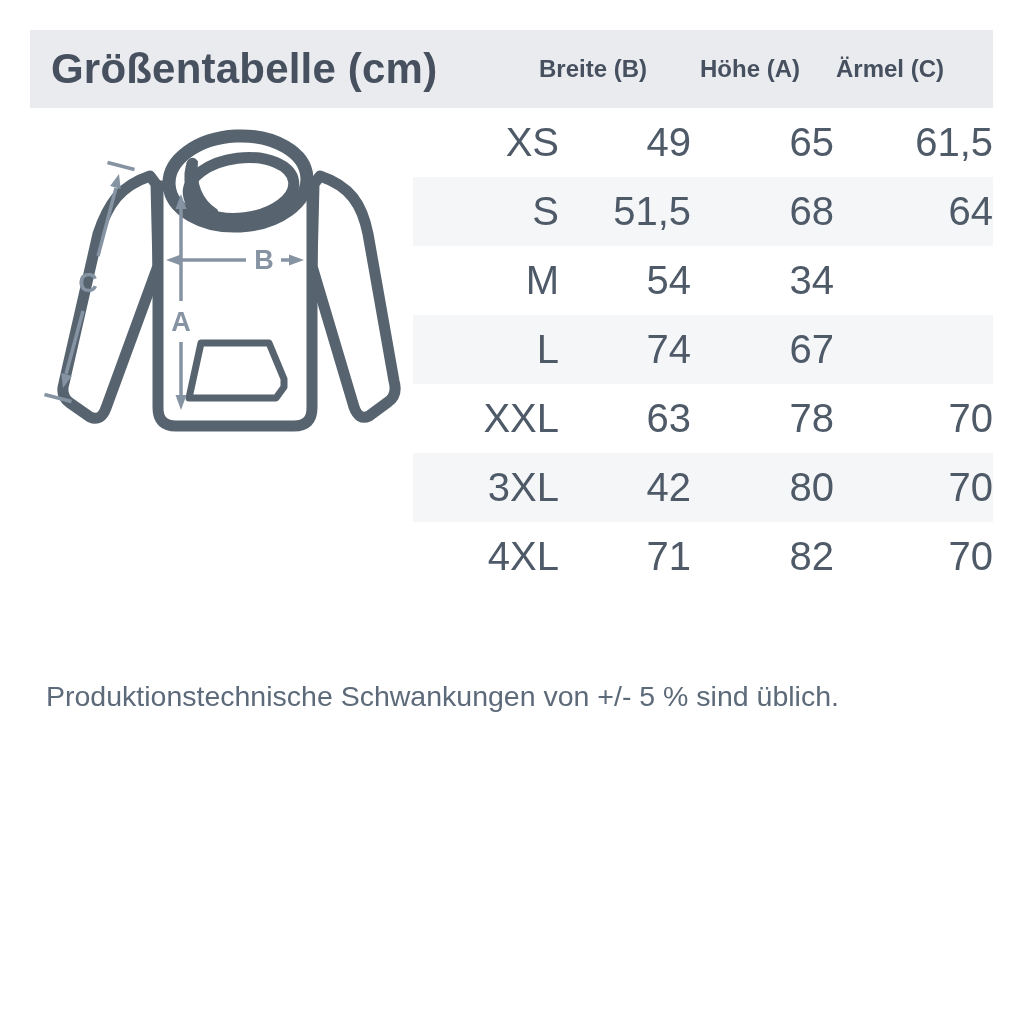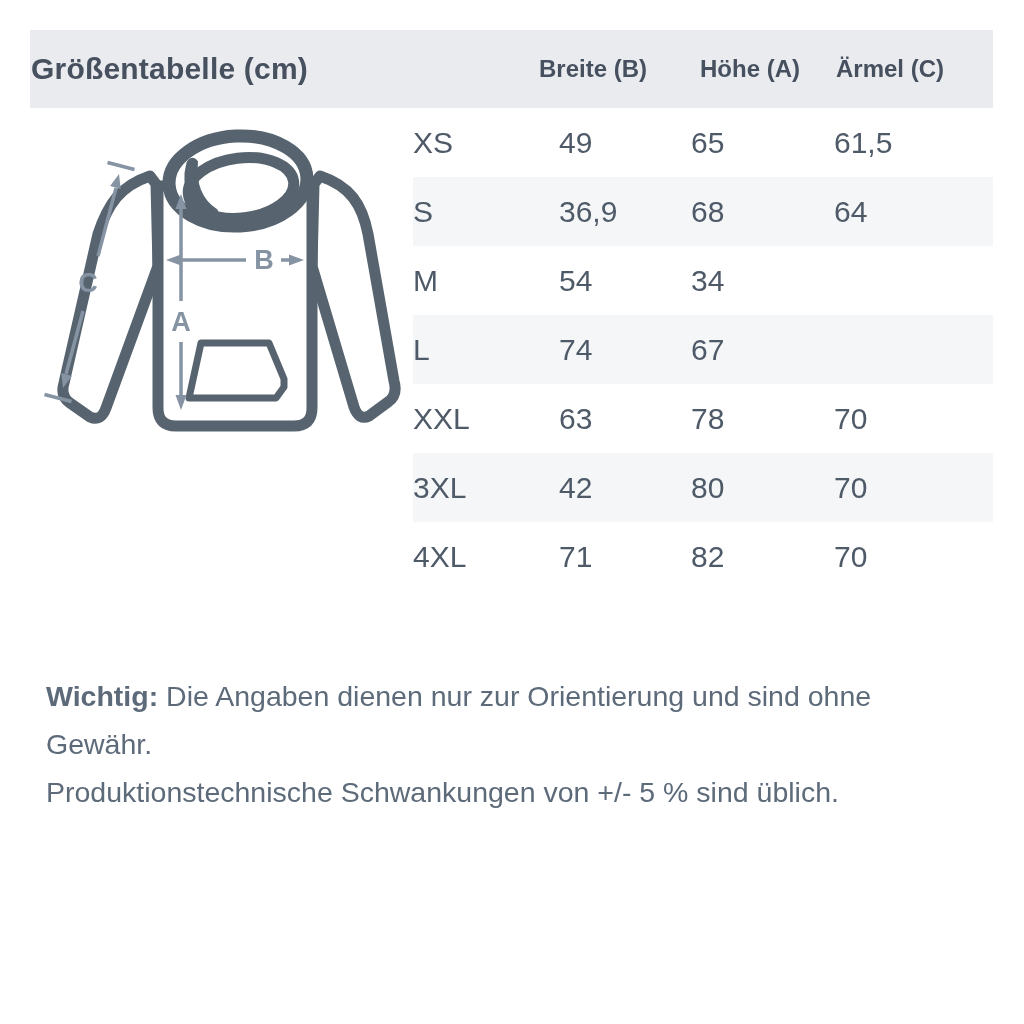--- a/index.html
+++ b/index.html
@@ -18,37 +18,37 @@
 
   .canvas{position:absolute;left:0;top:0;width:1024px;height:1024px;background:var(--page_bg);}
 
   
   .header-bar{
     position:absolute;left:30px;top:30px;width:963px;height:78px;
     background:var(--header_bg);
     display:flex;align-items:center;
   }
   .header-title{
-    font-size:30px;font-weight:bold;color:var(--text_dark);
-    padding-left:1px;letter-spacing:0.2px;
+    font-size:42px;font-weight:bold;color:var(--text_dark);
+    padding-left:21px;letter-spacing:0.2px;
   }
   .col-label{
     position:absolute;top:50%;transform:translate(-50%,-50%);
     font-size:24px;font-weight:bold;color:var(--text_dark);white-space:nowrap;
   }
   .col-label.c1{left:563px;}
   .col-label.c2{left:720px;text-align:center;}
   .col-label.c3{left:860px;}
 
   
   .table-body{position:absolute;left:413px;top:108px;width:580px;}
   .t-row{
     display:grid;grid-template-columns:146px 132px 143px 159px;
-    height:69px;align-items:center;text-align:left;
-    font-size:30px;color:var(--text);
+    height:69px;align-items:center;text-align:right;
+    font-size:40px;color:var(--text);
   }
   .t-row:nth-child(even){background:var(--stripe_bg);}
 
   
   .hoodie-svg{position:absolute;left:28px;top:120px;}
   .dim-label{font-family:"Liberation Sans","DejaVu Sans",sans-serif;font-size:27px;font-weight:bold;fill:var(--arrow);}
 
   
   .footer{
     position:absolute;left:46px;top:672px;width:930px;
@@ -71,21 +71,21 @@
   <div class="table-body">
     <div class="t-row">
       <span>XS</span>
       <span>49</span>
       <span>65</span>
       <span>61,5</span>
     </div>
 
     <div class="t-row">
       <span>S</span>
-      <span>36,9</span>
+      <span>51,5</span>
       <span>68</span>
       <span>64</span>
     </div>
 
     <div class="t-row">
       <span>M</span>
       <span>54</span>
       <span>34</span>
     </div>
 
@@ -158,17 +158,16 @@
         <polygon points="63,390 61.3,375.1 71.9,377.9" stroke="none"></polygon>
       </g>
     </g>
 
     <text class="dim-label" x="181" y="324" text-anchor="middle" dominant-baseline="central">A</text>
     <text class="dim-label" x="264" y="262" text-anchor="middle" dominant-baseline="central">B</text>
     <text class="dim-label" x="88" y="285" text-anchor="middle" dominant-baseline="central">C</text>
   </svg>
 
   <div class="footer">
-    <div><b>Wichtig:</b><span> Die Angaben dienen nur zur Orientierung und sind ohne Gewähr.</span></div>
     <div><span>Produktionstechnische Schwankungen von +/- 5 % sind üblich.</span></div>
   </div>
 
 </div>
 
 </body></html>

